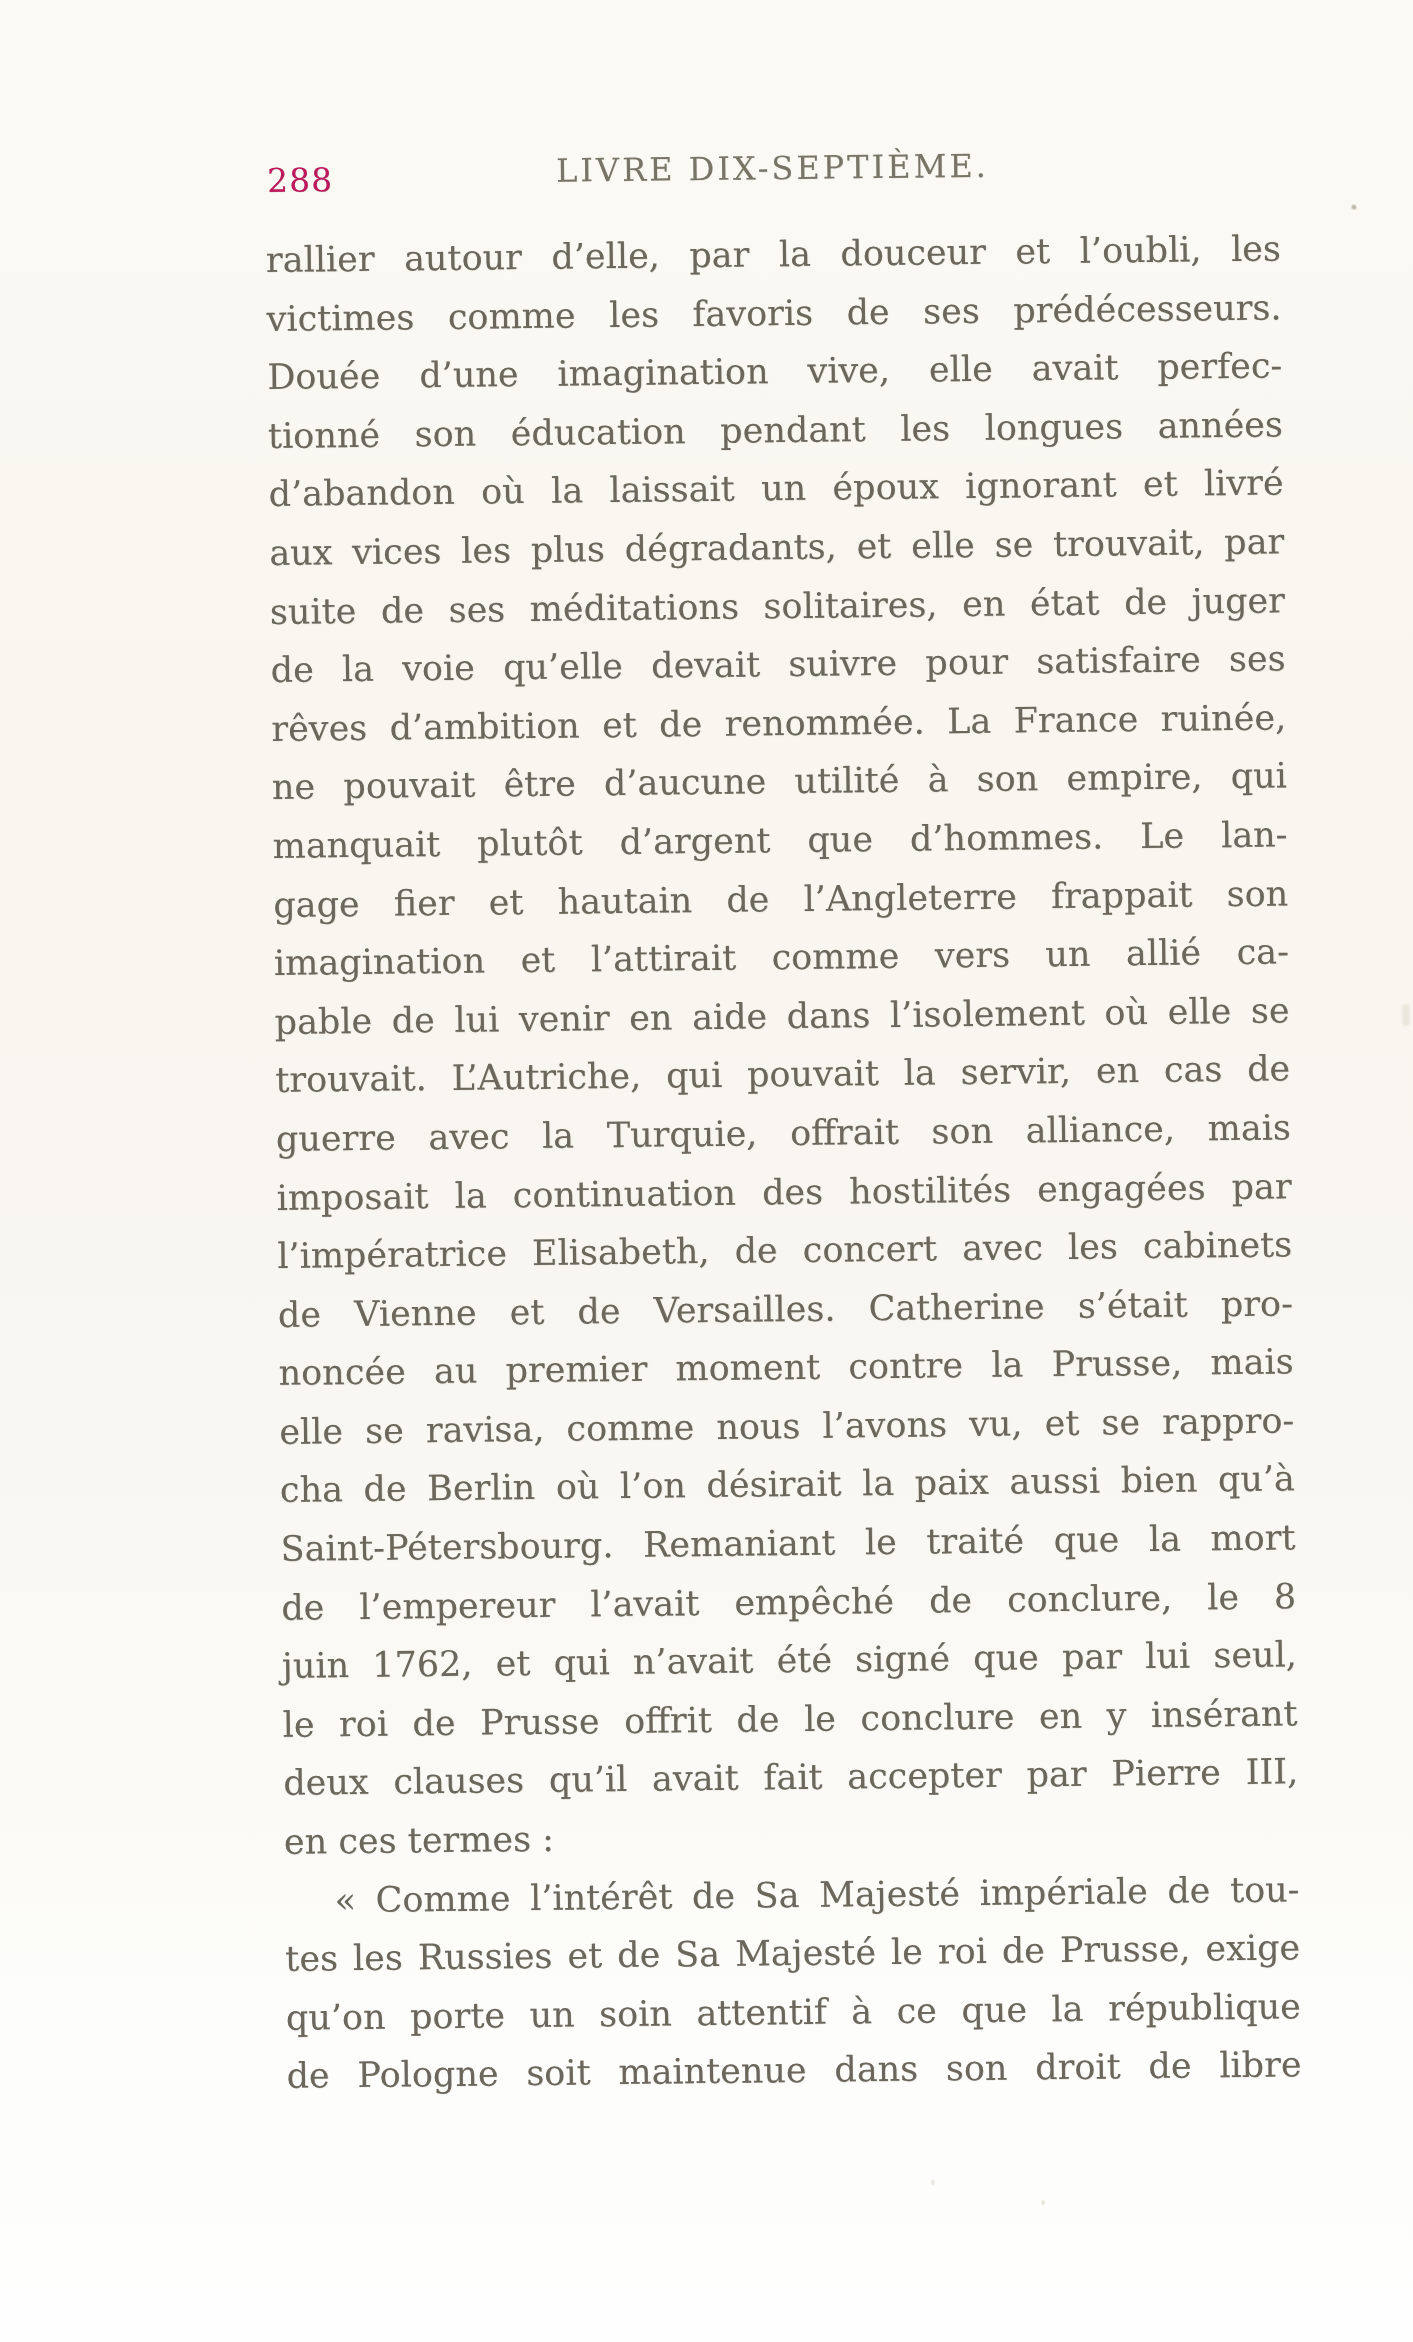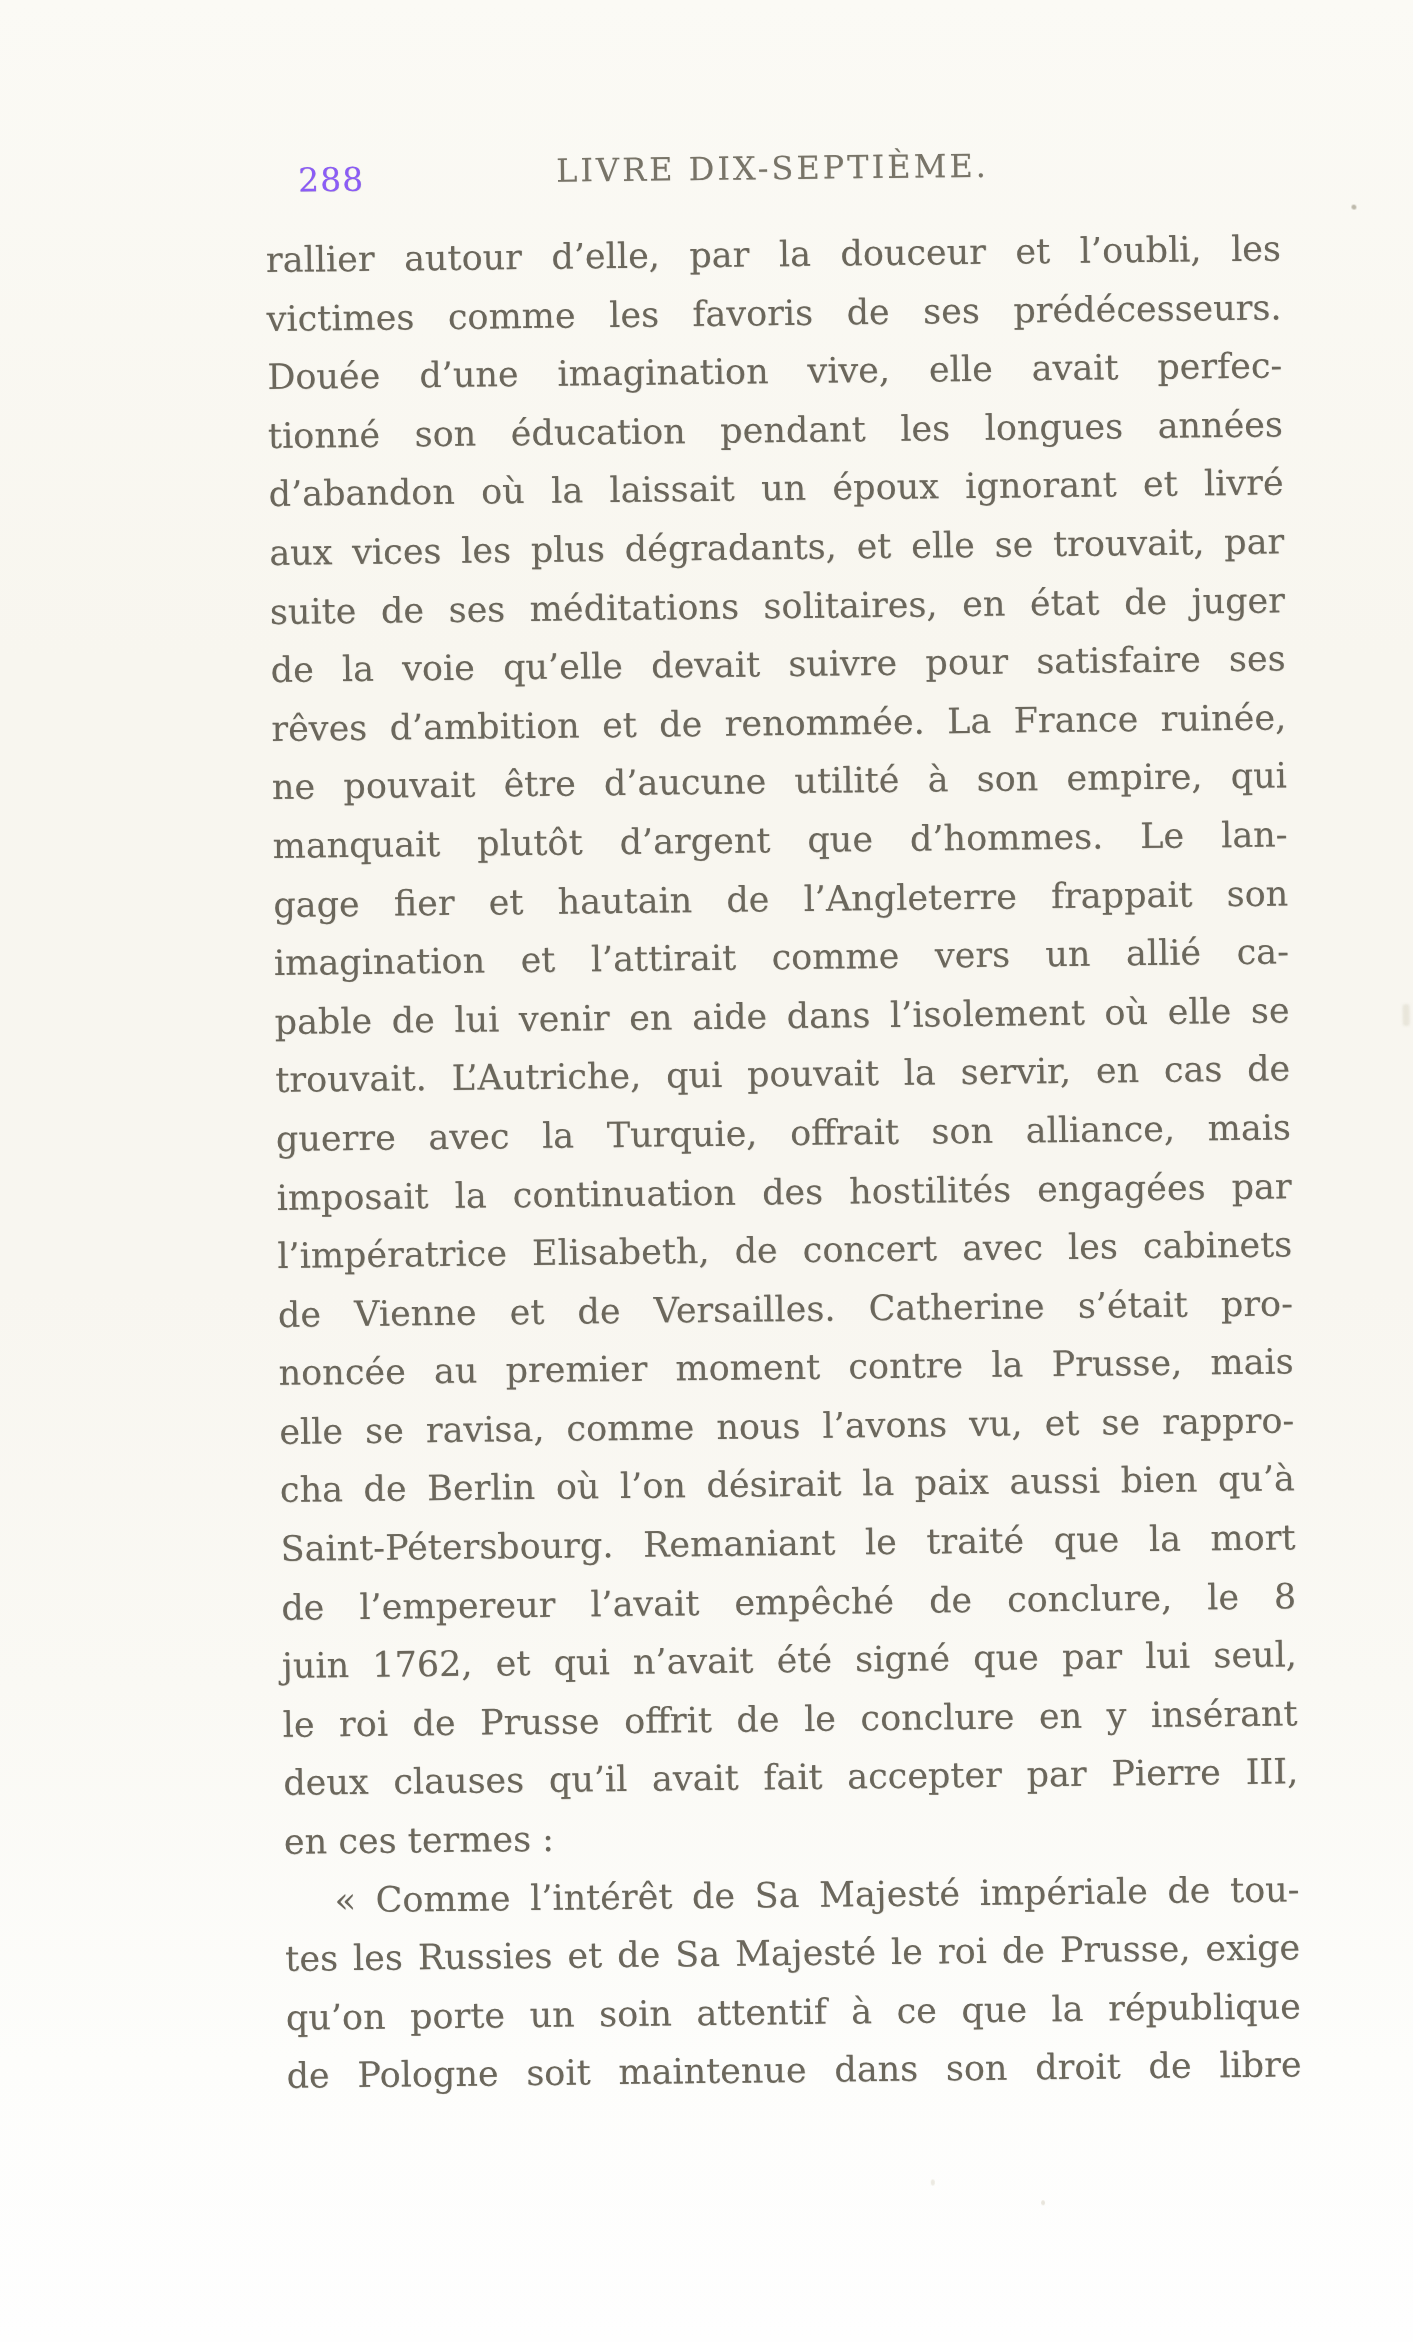--- a/index.html
+++ b/index.html
@@ -39,23 +39,22 @@
     width: 1015px;
     height: 44px;
   }
 
   .page-number {
     position: absolute;
     left: 2px;
     top: 6px;
     font-size: 33px;
     letter-spacing: 1px;
-    color: #8b5cf6;
+    color: #be185d;
     text-shadow: 0.3px 0.3px 0.7px rgba(110,106,95,0.35);
-    margin-left: 31px;
   }
 
   .running-title {
     position: absolute;
     left: 0;
     right: 0;
     top: 0;
     text-align: center;
     font-size: 32px;
     letter-spacing: 3px;

